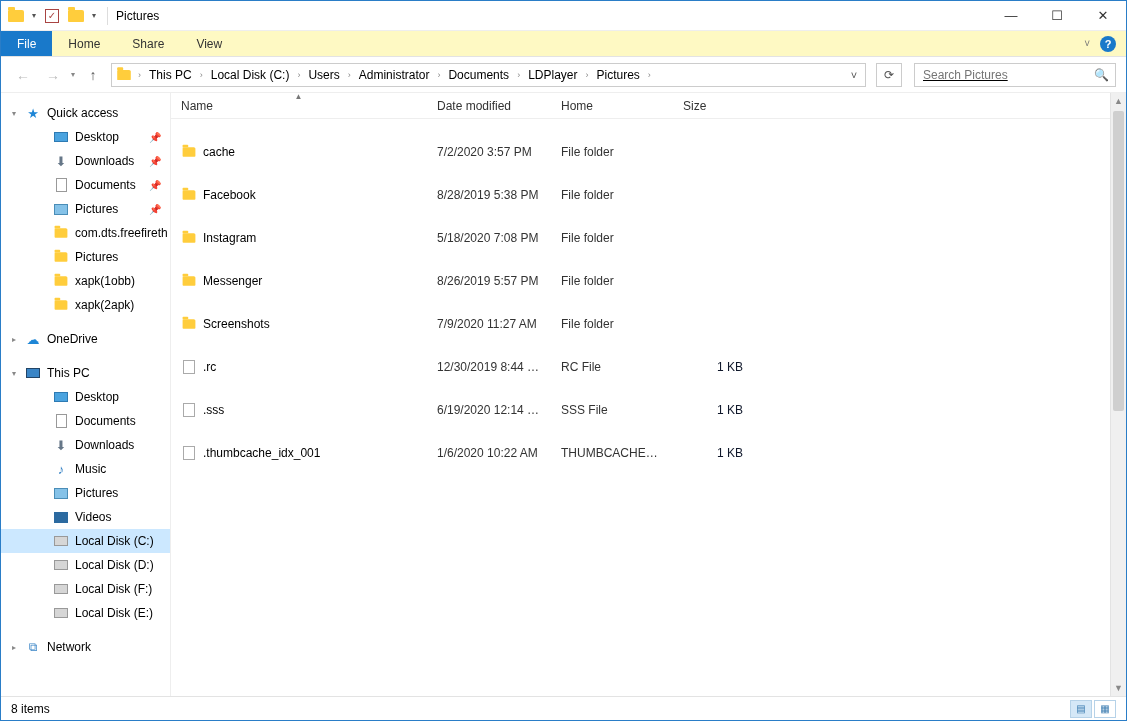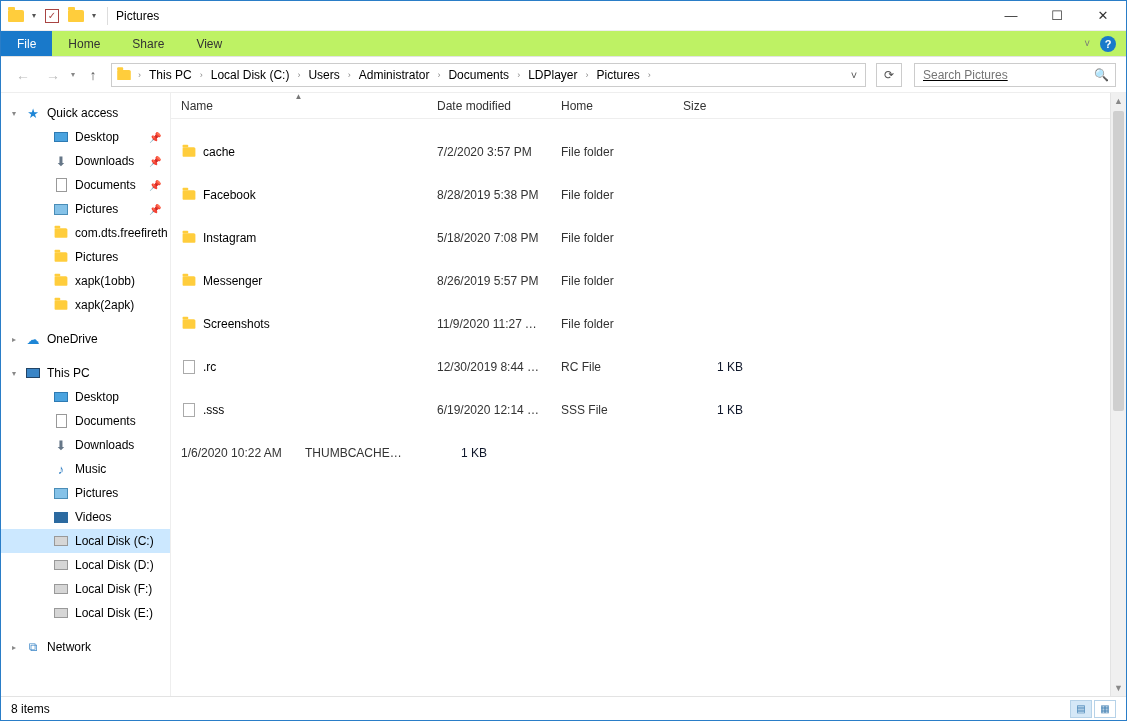--- a/index.html
+++ b/index.html
@@ -40,21 +40,21 @@
   .qat-dd { width:10px; color:#555; font-size:8px; text-align:center;}
   .title-sep { width:1px; height:18px; background:#ddd; margin:0 6px; }
   .title-label { font-size:12px; color:#000; }
   .title-controls { margin-left:auto; display:flex; }
   .title-btn { width:46px; height:30px; display:flex; align-items:center; justify-content:center;
     font-size:13px; color:#333; }
 
   
   .ribbonbar {
     height: 26px;
-    background:#bef264;
+    background:#fef9c3;
     border-bottom:1px solid #e3e3e3;
     display:flex;
     align-items:stretch;
   }
   .tab-file {
     background:#1979ca; color:#fff; padding:0 16px;
     display:flex; align-items:center; font-size:12px;
   }
   .tab { padding:0 16px; display:flex; align-items:center; color:#333; }
   .ribbon-right{ margin-left:auto; display:flex; align-items:center; gap:10px; padding-right:10px;}
@@ -461,21 +461,21 @@
           <div class="cell cell-type">File folder</div>
           <div class="cell cell-size"></div>
         </div>
         <div class="row">
           <div class="cell cell-name">
             <span class="ico">
               <div class="folder-glyph" style="transform: scale(0.8);"></div>
             </span>
             <span>Screenshots</span>
           </div>
-          <div class="cell cell-date">11/9/2020 11:27 AM</div>
+          <div class="cell cell-date">7/9/2020 11:27 AM</div>
           <div class="cell cell-type">File folder</div>
           <div class="cell cell-size"></div>
         </div>
         <div class="row">
           <div class="cell cell-name">
             <span class="ico">
               <span class="file-glyph"></span>
             </span>
             <span>.rc</span>
           </div>
@@ -488,20 +488,26 @@
             <span class="ico">
               <span class="file-glyph"></span>
             </span>
             <span>.sss</span>
           </div>
           <div class="cell cell-date">6/19/2020 12:14 PM</div>
           <div class="cell cell-type">SSS File</div>
           <div class="cell cell-size">1 KB</div>
         </div>
         <div class="row">
+          <div class="cell cell-name">
+            <span class="ico">
+              <span class="file-glyph"></span>
+            </span>
+            <span>.thumbcache_idx_001</span>
+          </div>
           <div class="cell cell-date">1/6/2020 10:22 AM</div>
           <div class="cell cell-type">THUMBCACHE_ID...</div>
           <div class="cell cell-size">1 KB</div>
         </div>
       </div>
 
     <div class="vscroll">
       <div class="vscroll-btn">▲</div>
       <div class="vscroll-thumb"></div>
       <div class="vscroll-btn" style="position:absolute;bottom:0;left:0;right:0">▼</div>

